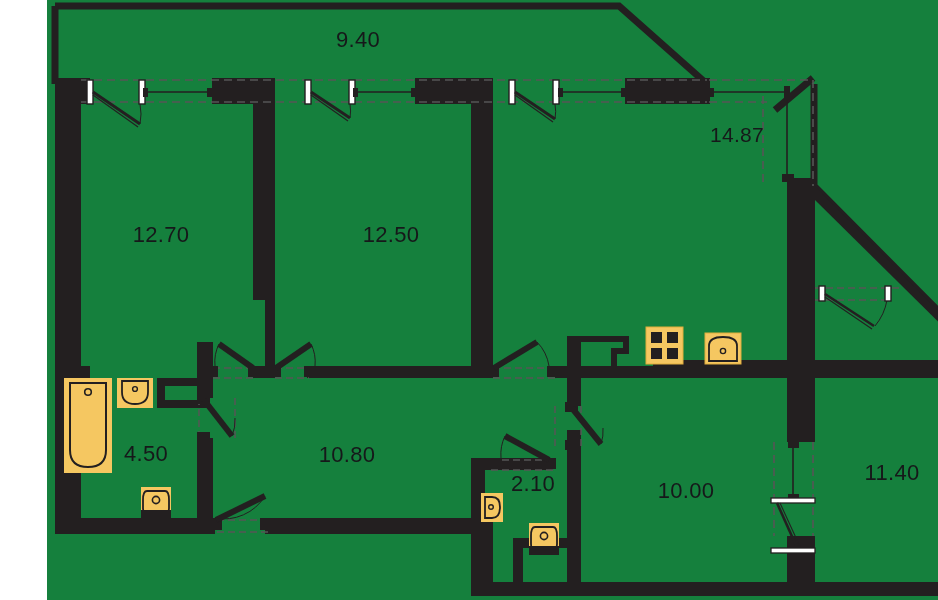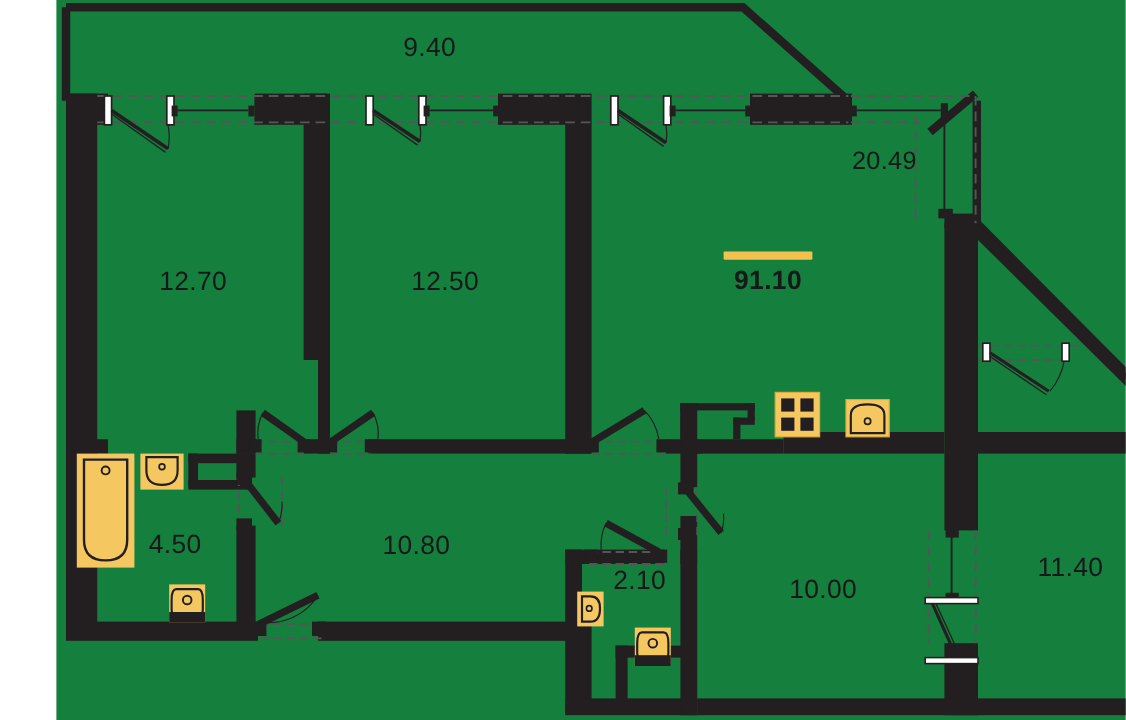--- a/index.html
+++ b/index.html
@@ -344,32 +344,28 @@
         <path d="M 662 361 L 662 346 Q 662 337 676 337 Q 690 337 690 346 L 690 361 Z" fill="#f5c761" stroke="#231f20" stroke-width="1.8"></path>
         <circle cx="676" cy="351" r="2.6" fill="#f5c761" stroke="#231f20" stroke-width="1.4"></circle>
       </g>
     </g>
   </svg>
 
   <div class="room-label" style="left:311px; top:40px;">9.40</div>
 
   <div class="room-label" style="left:114px; top:235px;">12.70</div>
 
-  <div class="room-label" style="left:324px; top:235px;">12.50</div>
-
-  <div class="dim-label" style="left:690px; top:135px;">20.49</div>
+  <div class="room-label" style="left:344px; top:235px;">12.50</div>
+
+  <div class="dim-label" style="left:690px; top:135px;">14.87</div>
 
   <div class="room-label" style="left:99px; top:454px;">4.50</div>
 
   <div class="room-label" style="left:300px; top:455px;text-align:right;">10.80</div>
 
   <div class="room-label" style="left:486px; top:484px;">2.10</div>
 
   <div class="room-label" style="left:639px; top:491px;text-align:right;">10.00</div>
 
   <div class="room-label" style="left:845px; top:473px;">11.40</div>
 
-  <div class="total-wrap" style="left:593px; top:228px;">
-    <div class="total-bar"></div>
-    <div class="total-value">91.10</div>
-  </div>
 
 </div>
 
 </body></html>

